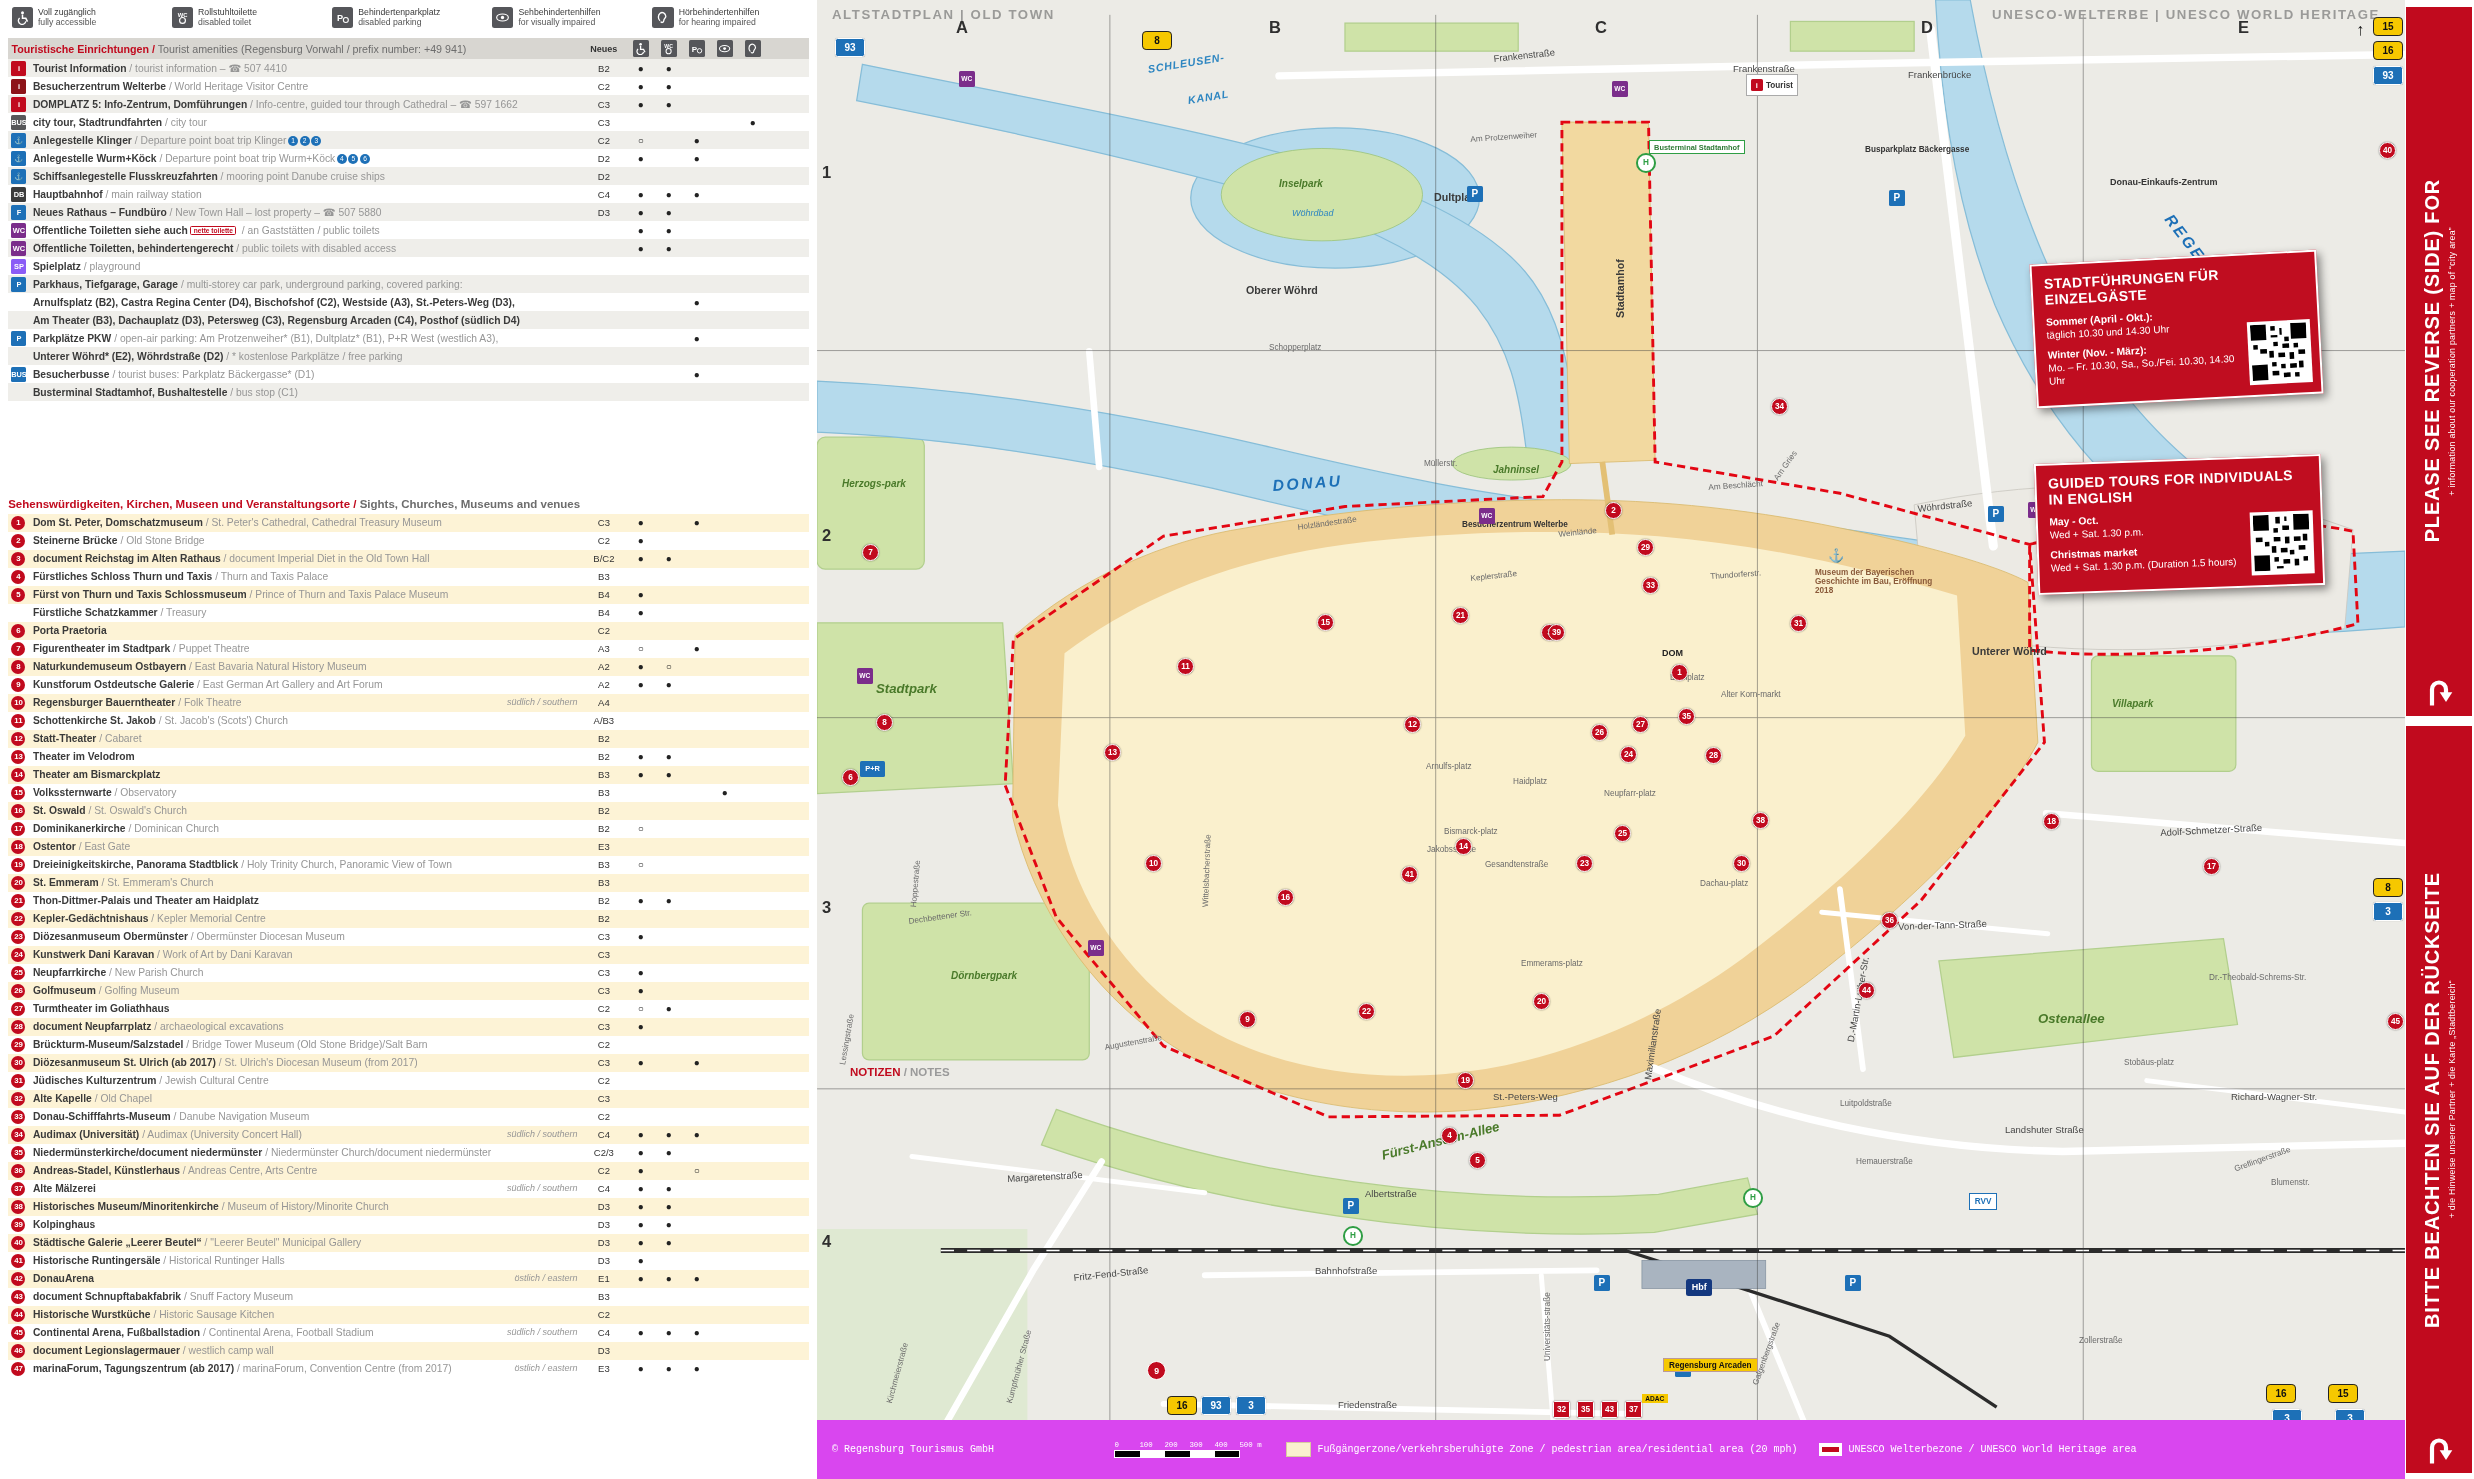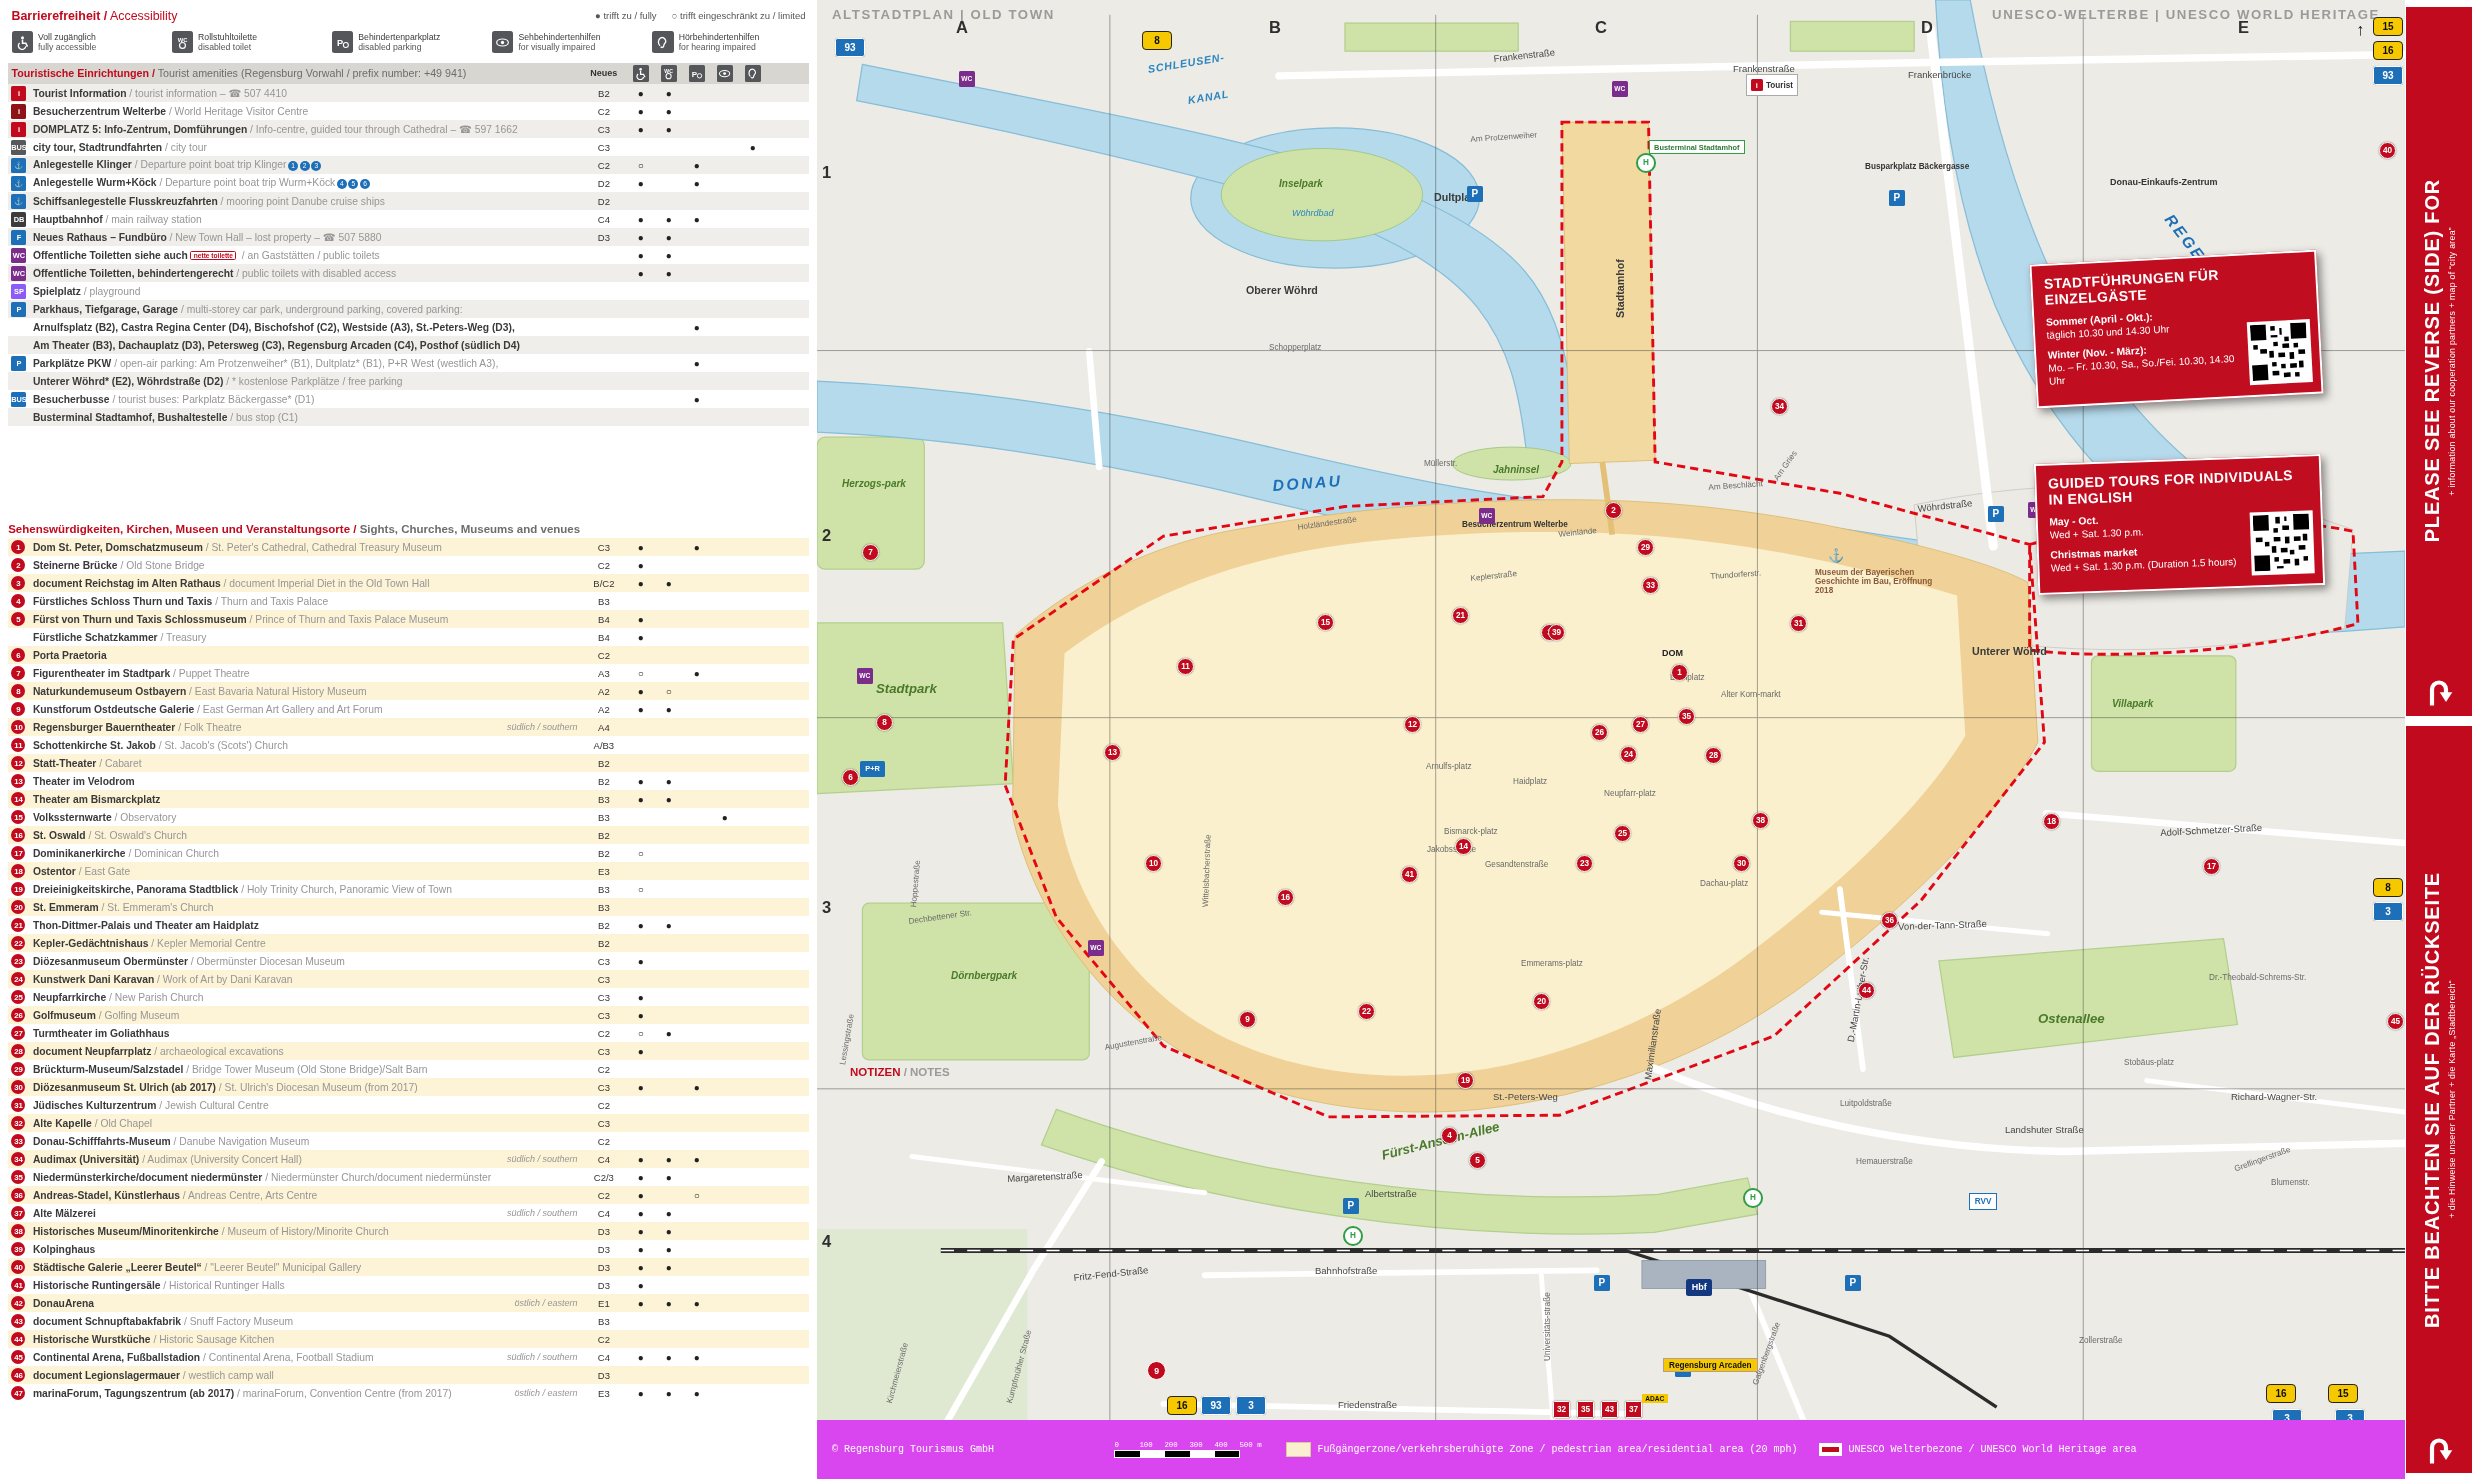--- a/index.html
+++ b/index.html
@@ -108,29 +108,20 @@
   .vtext.big{font-size:20px;font-weight:bold;letter-spacing:0.8px;}
   .vtext.small{font-size:8.7px;letter-spacing:0.3px;}
   .strip .turn{position:absolute;bottom:8.2px;left:50%;transform:translateX(-50%);}
 </style>
 </head>
 <body>
 
 <div class="page">
 
   <aside class="legend">
-    <div class="acc-head">
-      <div class="acc-title">
-        <span class="de">Barrierefreiheit /</span><span class="en"> Accessibility</span>
-      </div>
-      <div class="acc-legend">
-        <span>● trifft zu / fully</span>
-        <span>○ trifft eingeschränkt zu / limited</span>
-      </div>
-    </div>
     <div class="acc-icons" id="acc-icons">
         <div class="acc-item">
           <span class="acc-ico">
             <svg width="15" height="15" viewBox="0 0 18 18">
               <circle cx="9" cy="3.2" r="1.8" fill="#fff"></circle>
               <path d="M9 5.5 V10 H13 L15 14" stroke="#fff" stroke-width="1.8" fill="none"></path>
               <path d="M5.5 9.5 A4.5 4.5 0 1 0 13 13.5" stroke="#fff" stroke-width="1.6" fill="none"></path>
             </svg>
           </span>
           <span class="acc-lbl"><span class="de">Voll zugänglich</span><span class="en">fully accessible</span></span>
@@ -1095,21 +1086,21 @@
     <div id="map-labels">
         <span class="ml st" style="left: 676px; top: 53px; transform: rotate(-6deg);">Frankenstraße</span>
         <span class="ml st" style="left: 916px; top: 63px;">Frankenstraße</span>
         <span class="ml st" style="left: 1091px; top: 69px;">Frankenbrücke</span>
         <span class="ml water2" style="left: 330px; top: 63px; transform: rotate(-9deg);">SCHLEUSEN-</span>
         <span class="ml water2" style="left: 370px; top: 94px; transform: rotate(-9deg);">KANAL</span>
         <span class="ml park" style="left: 462px; top: 178px;">Inselpark</span>
         <span class="ml waters" style="left: 475px; top: 208px;">Wöhrdbad</span>
         <span class="ml pl" style="left: 617px; top: 191px;">Dultplatz</span>
         <span class="ml sts" style="left: 653px; top: 135px; transform: rotate(-4deg);">Am Protzenweiher</span>
-        <span class="ml sts2" style="left: 1048px; top: 162px;">Busparkplatz Bäckergasse</span>
+        <span class="ml sts2" style="left: 1048px; top: 145px;">Busparkplatz Bäckergasse</span>
         <span class="ml pl2" style="left: 1293px; top: 177px;">Donau-Einkaufs-Zentrum</span>
         <span class="ml pl" style="left: 429px; top: 284px;">Oberer Wöhrd</span>
         <span class="ml sts" style="left: 452px; top: 343px;">Schopperplatz</span>
         <span class="ml pl" style="left: 797px; top: 318px; transform: rotate(-90deg);">Stadtamhof</span>
         <span class="ml water1" style="left: 1358px; top: 211px; transform: rotate(52deg);">REGEN</span>
         <span class="ml park" style="left: 25px; top: 478px;">Herzogs-park</span>
         <span class="ml water1" style="left: 455px; top: 477px; transform: rotate(-4deg);">DONAU</span>
         <span class="ml park" style="left: 676px; top: 464px;">Jahninsel</span>
         <span class="ml sts" style="left: 607px; top: 459px;">Müllerstr.</span>
         <span class="ml sts" style="left: 891px; top: 483px; transform: rotate(-4deg);">Am Beschlächt</span>

